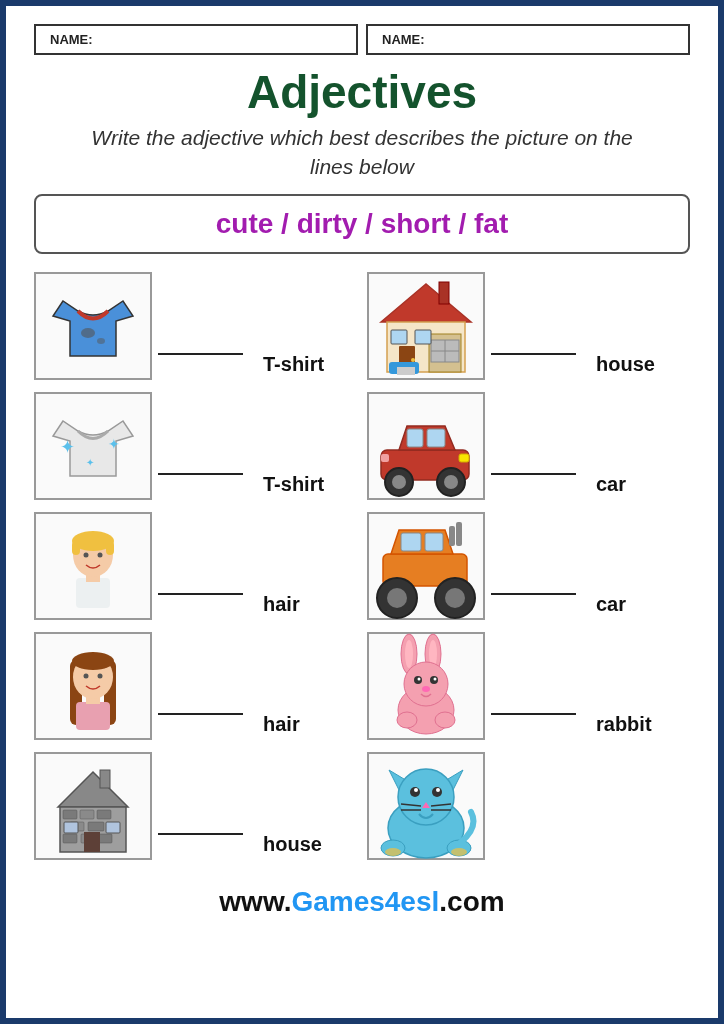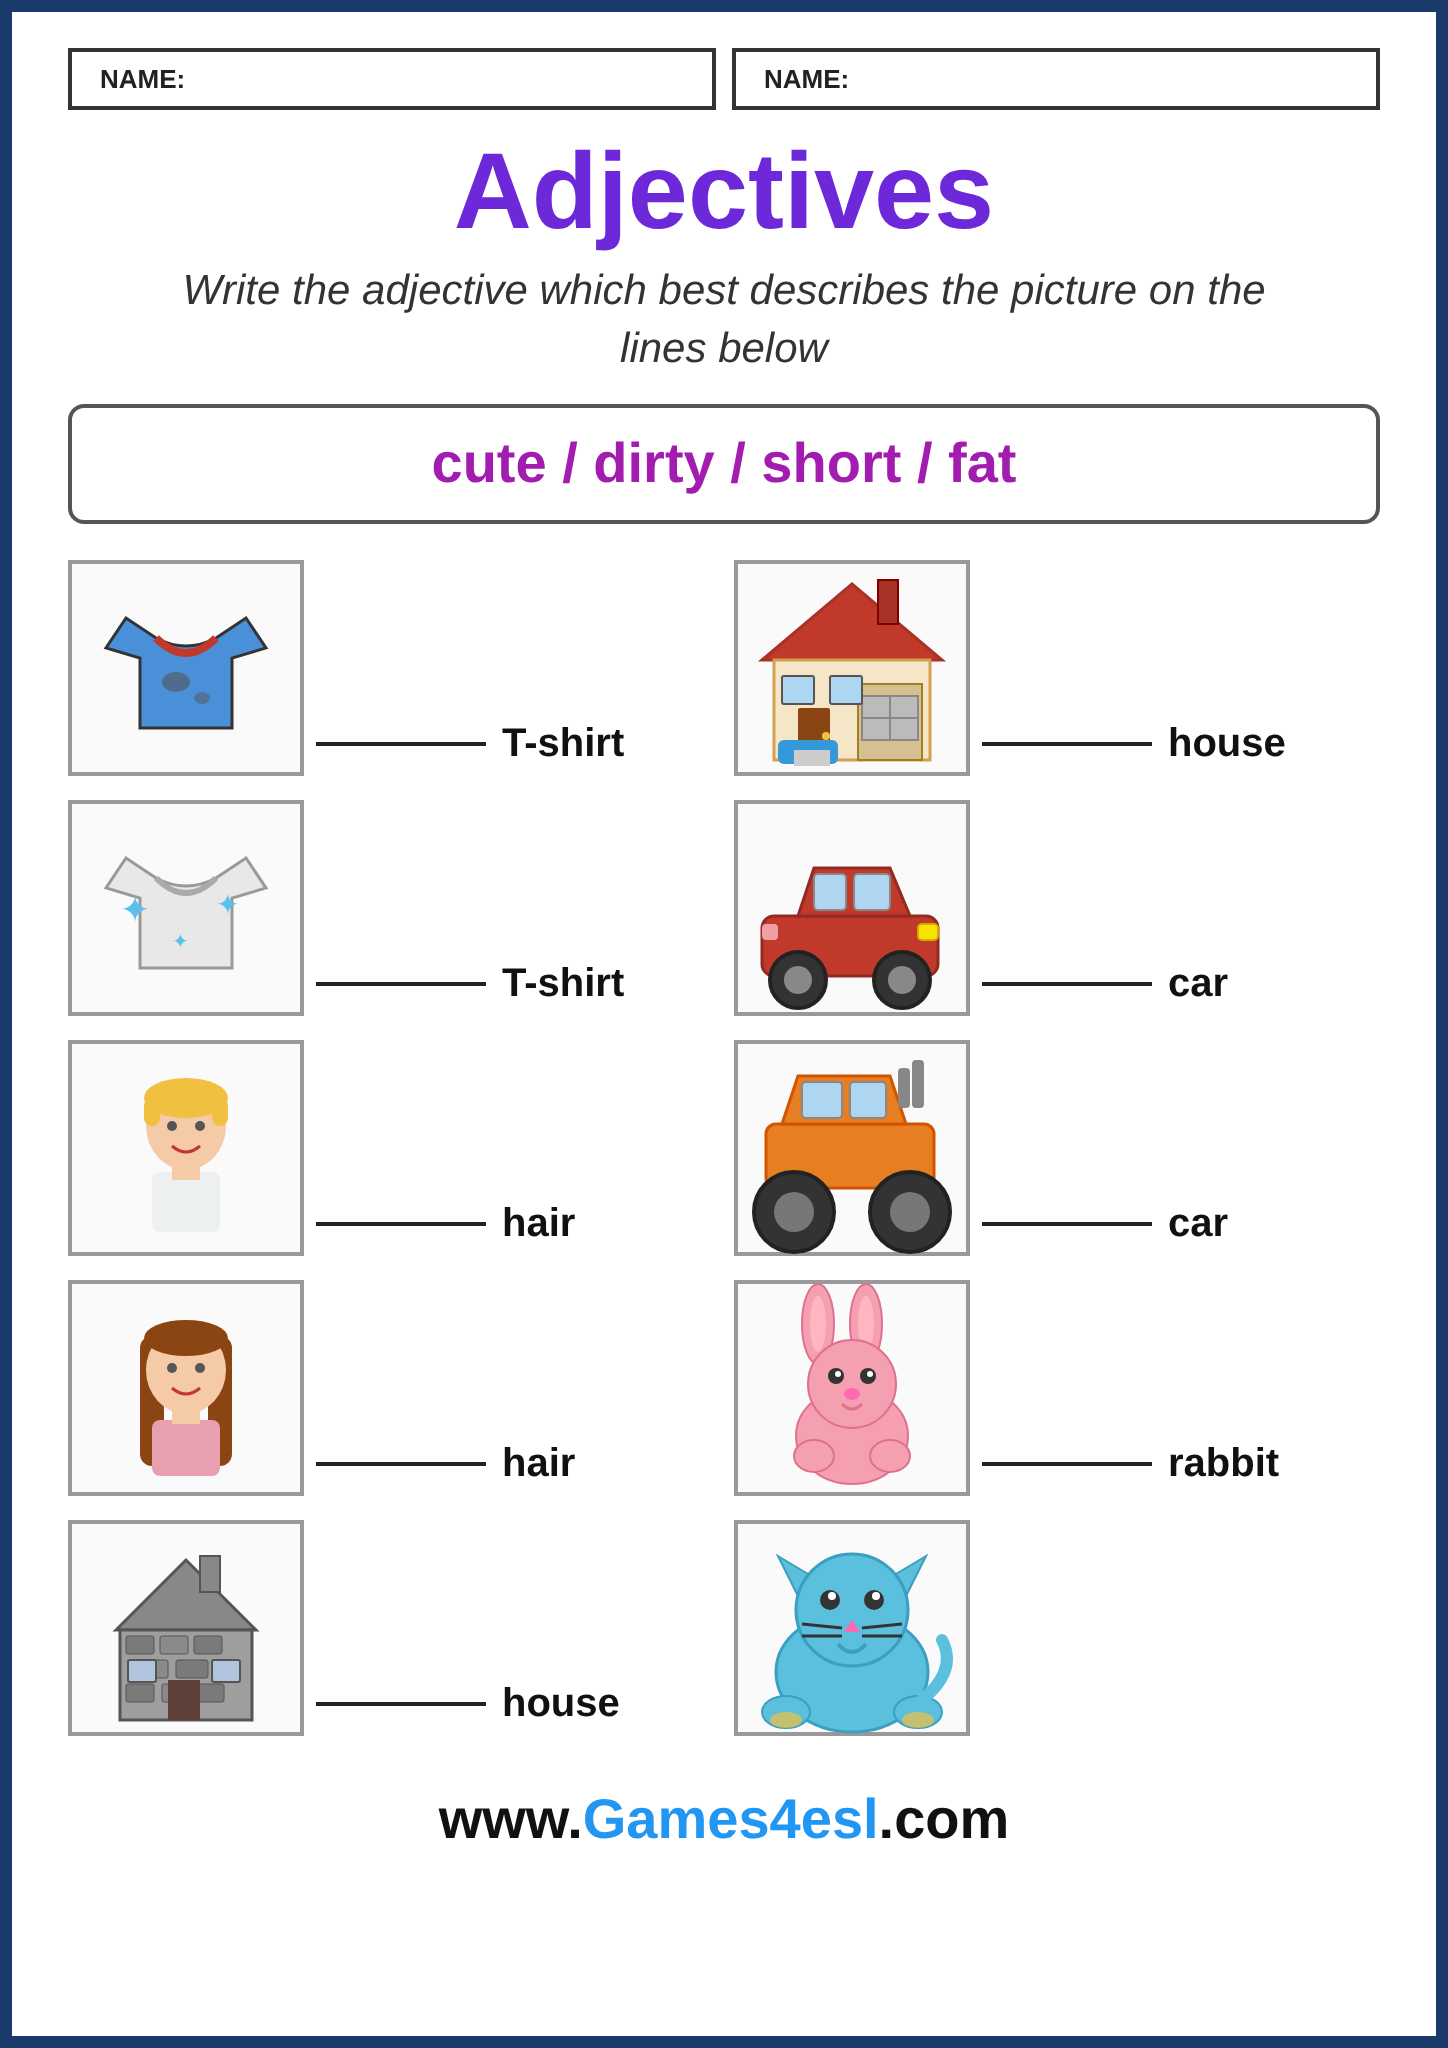--- a/index.html
+++ b/index.html
@@ -24,23 +24,23 @@
     .header-box {
       border: 2px solid #333;
       padding: 6px 14px;
       font-size: 13px;
       font-weight: bold;
       flex: 1;
       color: #222;
     }
 
     .title {
-      font-size: 54px;
-      font-weight: bold;
-      color: #6d28d9;
+      font-size: 46px;
+      font-weight: bold;
+      color: #14532d;
       text-align: center;
       margin-bottom: 4px;
     }
 
     .subtitle {
       font-size: 21px;
       font-style: italic;
       text-align: center;
       color: #333;
       margin-bottom: 12px;
@@ -95,22 +95,22 @@
       display: flex;
       align-items: center;
       justify-content: center;
       flex-shrink: 0;
       background: #fafafa;
       font-size: 54px;
     }
 
     .line-label {
       display: flex;
-      align-items: center;
-      gap: 8px;
+      align-items: flex-start;
+      gap: 20px;
       flex: 1;
       padding-bottom: 4px;
     }
 
     .underline {
       display: inline-block;
       width: 85px;
       border-bottom: 2.5px solid #222;
     }
 

